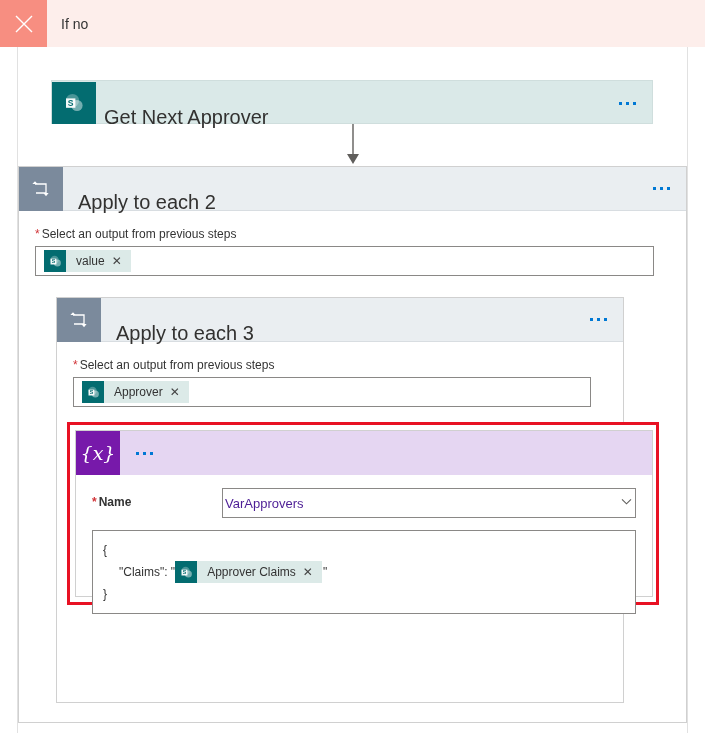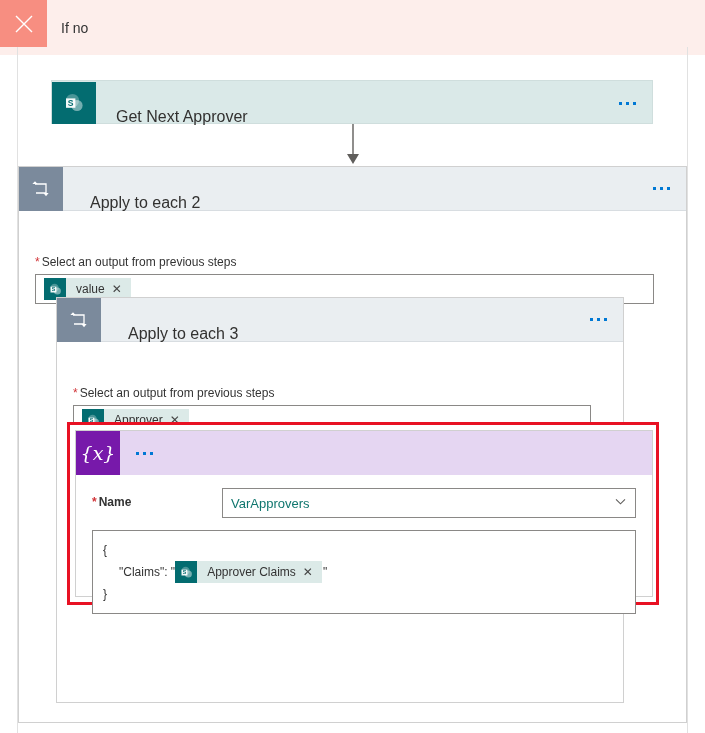--- a/index.html
+++ b/index.html
@@ -22,21 +22,21 @@
     height: 733px;
     box-sizing: border-box;
   }
 
   
   .ifno-bar {
     position: absolute;
     left: 0;
     top: 0;
     width: 705px;
-    height: 55px;
+    height: 47px;
     background: #fdeeeb;
     display: flex;
     align-items: stretch;
   }
   .ifno-close {
     width: 47px;
     height: 47px;
     background: #f78e81;
     display: flex;
     align-items: center;
@@ -74,22 +74,22 @@
   .card-icon {
     width: 44px;
     height: 44px;
     flex: 0 0 auto;
     display: flex;
     align-items: center;
     justify-content: center;
   }
   .card-title {
     flex: 1 1 auto;
-    padding-left: 20px;
-    font-size: 16px;
+    padding-left: 8px;
+    font-size: 20px;
     color: #323130;
     white-space: nowrap;
     overflow: hidden;
     margin-top: 28px;
   }
   .ellipsis-btn {
     flex: 0 0 auto;
     display: flex;
     align-items: center;
     gap: 4px;
@@ -146,21 +146,20 @@
   .loop-head {
     background: #eaeef1;
     border-bottom: 1px solid #d8dde1;
     gap: 7px;
   }
   .loop-icon-tile {
     background: #7b8a9c;
   }
   .loop-body {
     padding: 16px 32px 0 16px;
-    margin-top: 28px;
   }
 
   
   .loop3 {
     position: absolute;
     left: 37px;
     top: 130px;
     width: 568px;
     height: 406px;
     background: #ffffff;
@@ -265,24 +264,24 @@
     padding-top: 7px;
     font-weight: bold;
   }
   .select-box {
     flex: 1 1 auto;
     height: 30px;
     border: 1px solid #8a8886;
     background: #ffffff;
     display: flex;
     align-items: center;
-    padding: 0 8px;
+    padding: 0 2px;
     box-sizing: border-box;
     font-size: 13px;
-    color: #0f766e;
+    color: #4c1d95;
     justify-content: space-between;
     cursor: pointer;
   }
   .value-box {
     flex: 1 1 auto;
     min-height: 82px;
     border: 1px solid #8a8886;
     background: #ffffff;
     box-sizing: border-box;
     padding: 8px 10px;

